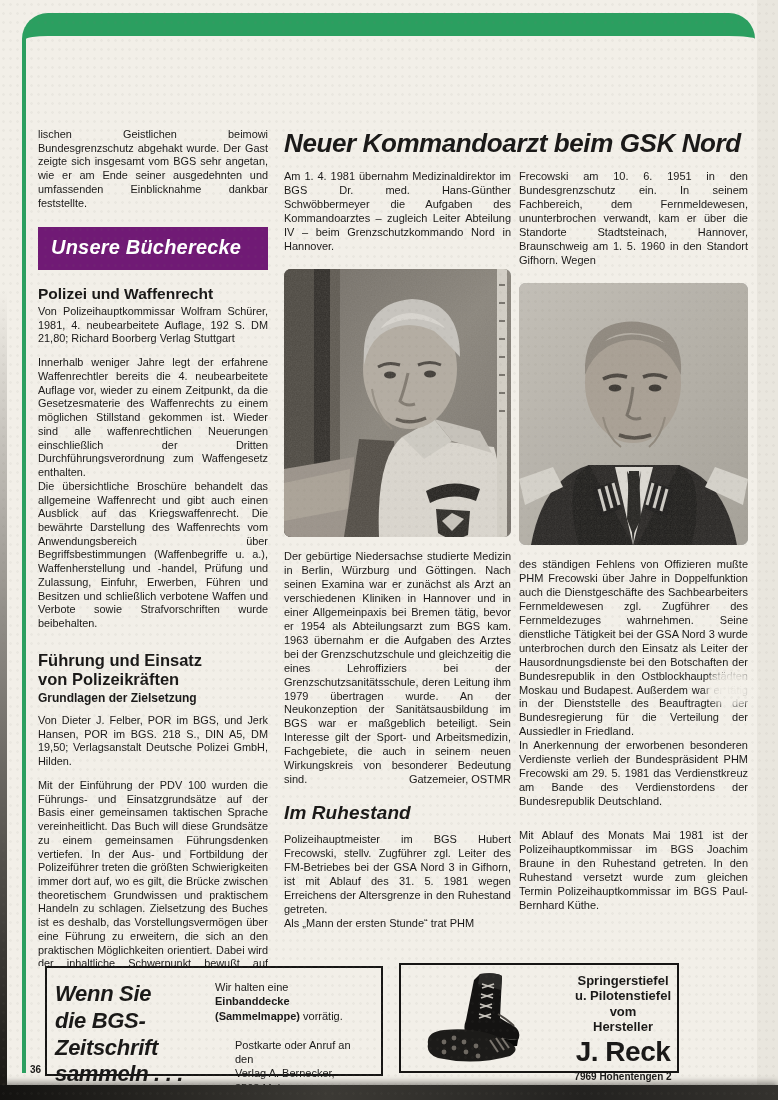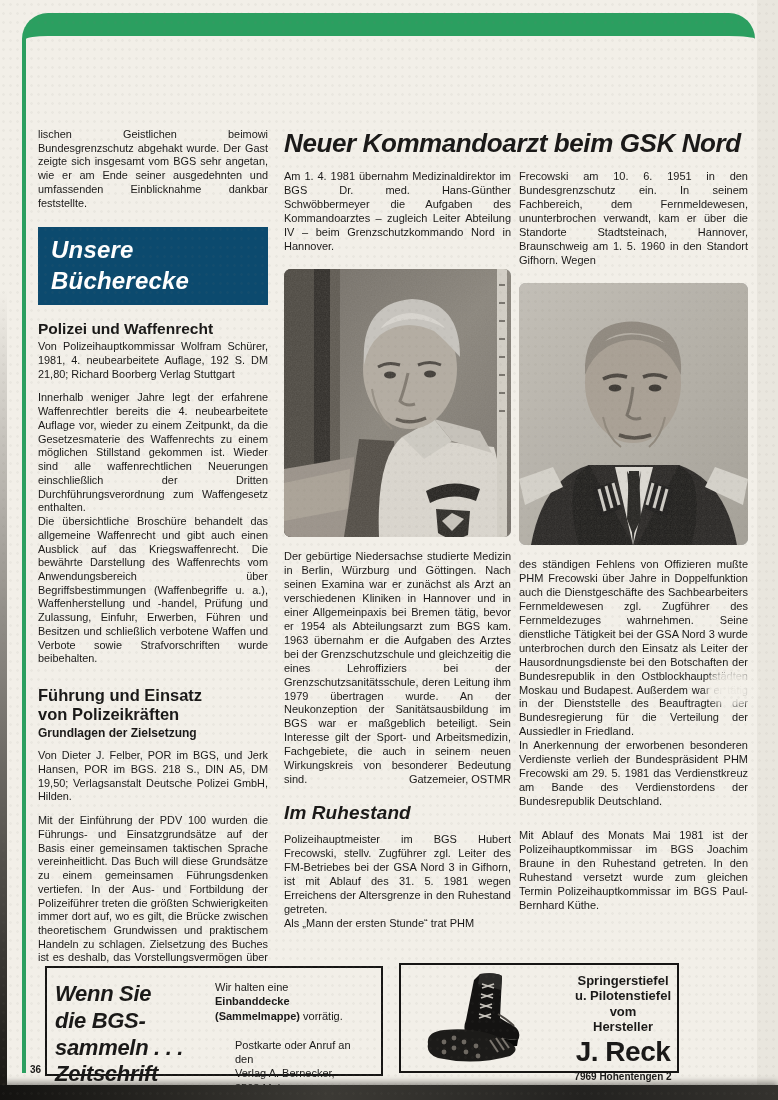--- a/index.html
+++ b/index.html
@@ -31,22 +31,22 @@
     box-sizing:border-box;pointer-events:none;
   }
   
   .col{position:absolute;font-size:11px;line-height:1.27;}
   .col p{margin:0 0 0 0;text-align:justify;hyphens:auto;-webkit-hyphens:auto;}
   .col-left{left:38px;top:128px;width:230px;font-size:10.9px;line-height:1.26;max-height:838px;overflow:hidden;}
   .col-mid{left:284px;top:170px;width:227px;height:794px;overflow:hidden;}
   .col-right{left:519px;top:170px;width:229px;height:794px;overflow:hidden;}
   .sig{float:right;}
   .bookbox{
-    background:#0c4a6e;color:#fff;
-    font-style:italic;font-weight:700;font-size:24px;letter-spacing:.2px;
+    background:#701a75;color:#fff;
+    font-style:italic;font-weight:700;font-size:20px;letter-spacing:.2px;
     padding:8px 16px 9px 13px;margin:17px 0 15px 0;
   }
   .bktitle{font-weight:700;font-size:15.5px;margin:0 0 3px 0;line-height:1.12;}
   .bktitle2{font-weight:700;font-size:16.5px;margin:20px 0 2px 0;line-height:1.15;}
   .bksub{font-weight:700;font-size:12px;margin:2px 0 8px 0;}
   .credit{margin:0 0 10px 0 !important;}
   .spacer10{height:10px;}
   .headline{
     position:absolute;left:284px;top:130px;width:466px;
     font-style:italic;font-weight:700;font-size:26px;letter-spacing:-.4px;
@@ -238,22 +238,22 @@
         <div class="spacer10"></div>
       <p>Mit Ablauf des Monats Mai 1981 ist der Polizeihauptkommissar im BGS Joachim Braune in den Ruhestand getreten. In den Ruhestand versetzt wurde zum gleichen Termin Polizeihauptkommissar im BGS Paul-Bernhard Küthe.</p>
     </div>
 
     <div class="stain"></div>
 
     <div class="ad ad-left">
       <div class="ad-left-head">
         <div>Wenn Sie</div>
         <div>die BGS-</div>
+        <div>Zeitschrift</div>
         <div>sammeln . . .</div>
-        <div>Zeitschrift</div>
       </div>
       <div class="ad-left-info">
         <div><span>Wir halten eine </span><b>Einbanddecke (Sammelmappe)</b><span> vorrätig.</span></div>
         <div class="ad-contact">
           <div>Postkarte oder Anruf an den</div>
           <div>Verlag A. Bernecker,</div>
           <div>3508 Melsungen, Postfach 140,</div>
           <div>Tel. 05661/8086</div>
         </div>
       </div>

